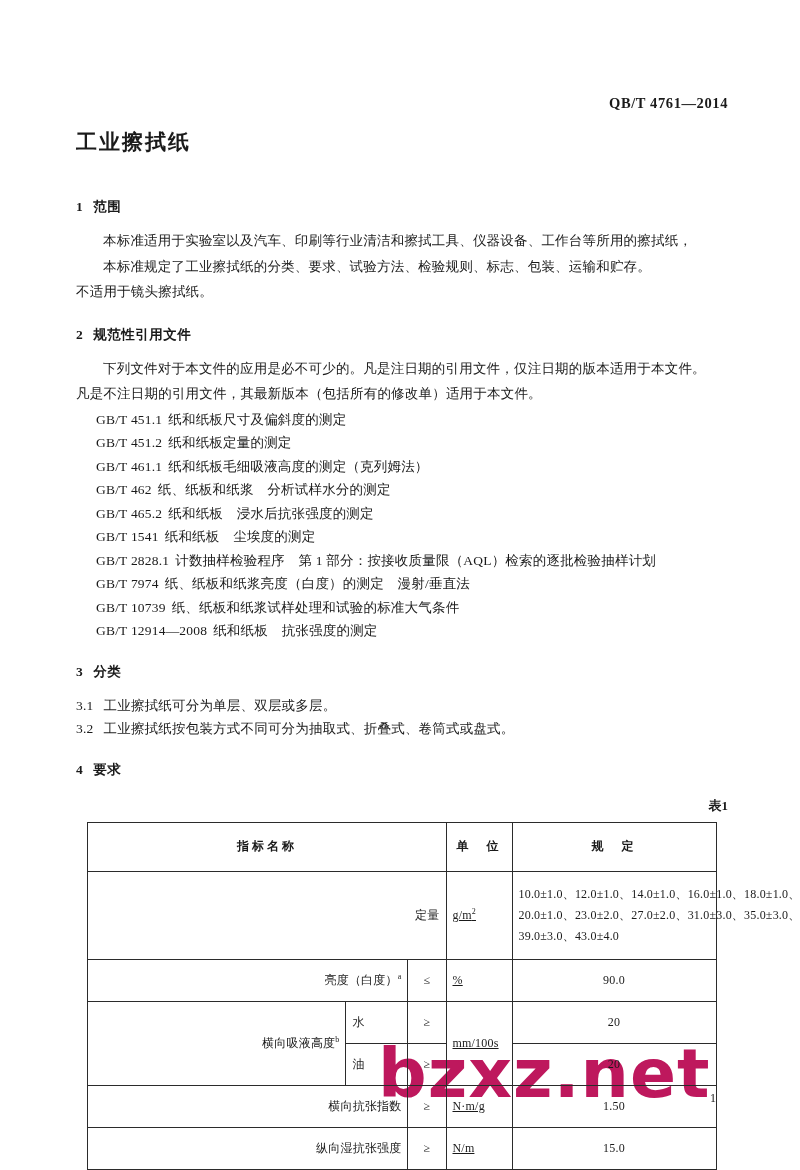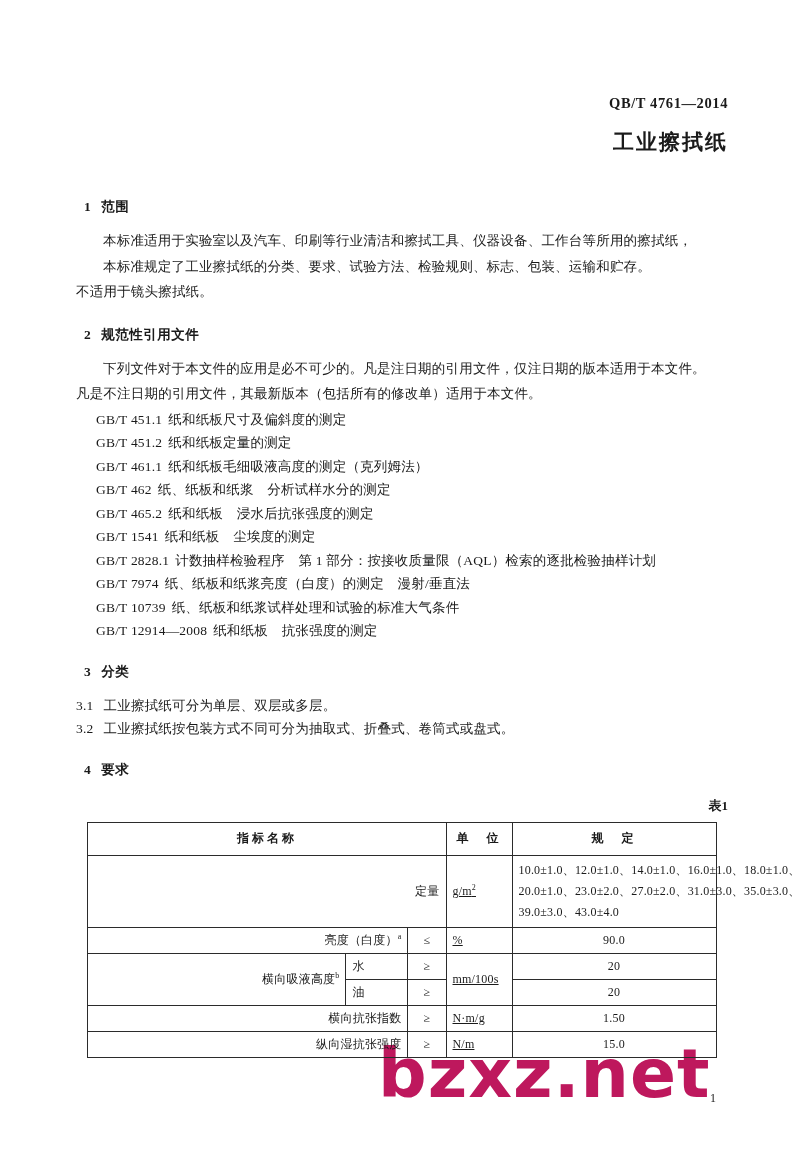--- a/index.html
+++ b/index.html
@@ -50,31 +50,31 @@
   
   .content {
     position: absolute;
     left: 76px;
     top: 128px;
     width: 652px;
     z-index: 2;
   }
 
   .doc-title {
-    text-align: right;
+    text-align: left;
     font-size: 21px;
     font-weight: bold;
     letter-spacing: 2px;
     margin: 0 0 42px 0;
   }
 
   h2.section {
     font-size: 13.5px;
     font-weight: bold;
-    margin: 0 0 13px 8px;
+    margin: 0 0 13px 0;
     letter-spacing: 0.5px;
   }
   h2.section .num { margin-right: 10px; }
 
   p.para {
     font-size: 13.5px;
     line-height: 23.5px;
     margin: 0 0 2px 0;
     text-align: justify;
     letter-spacing: 0.2px;
@@ -115,21 +115,21 @@
   table.spec {
     border-collapse: collapse;
     width: 628px;
     margin: 0 auto;
     table-layout: fixed;
   }
   table.spec td, table.spec th {
     border: 1px solid #2b2b2b;
     font-size: 12px;
     font-weight: normal;
-    padding: 4px 6px;
+    padding: 12px 6px;
     vertical-align: middle;
     letter-spacing: 0.2px;
   }
   table.spec thead th {
     text-align: center;
     font-weight: bold;
     height: 24px;
     letter-spacing: 3px;
   }
   .c-name   { width: 258px; }

